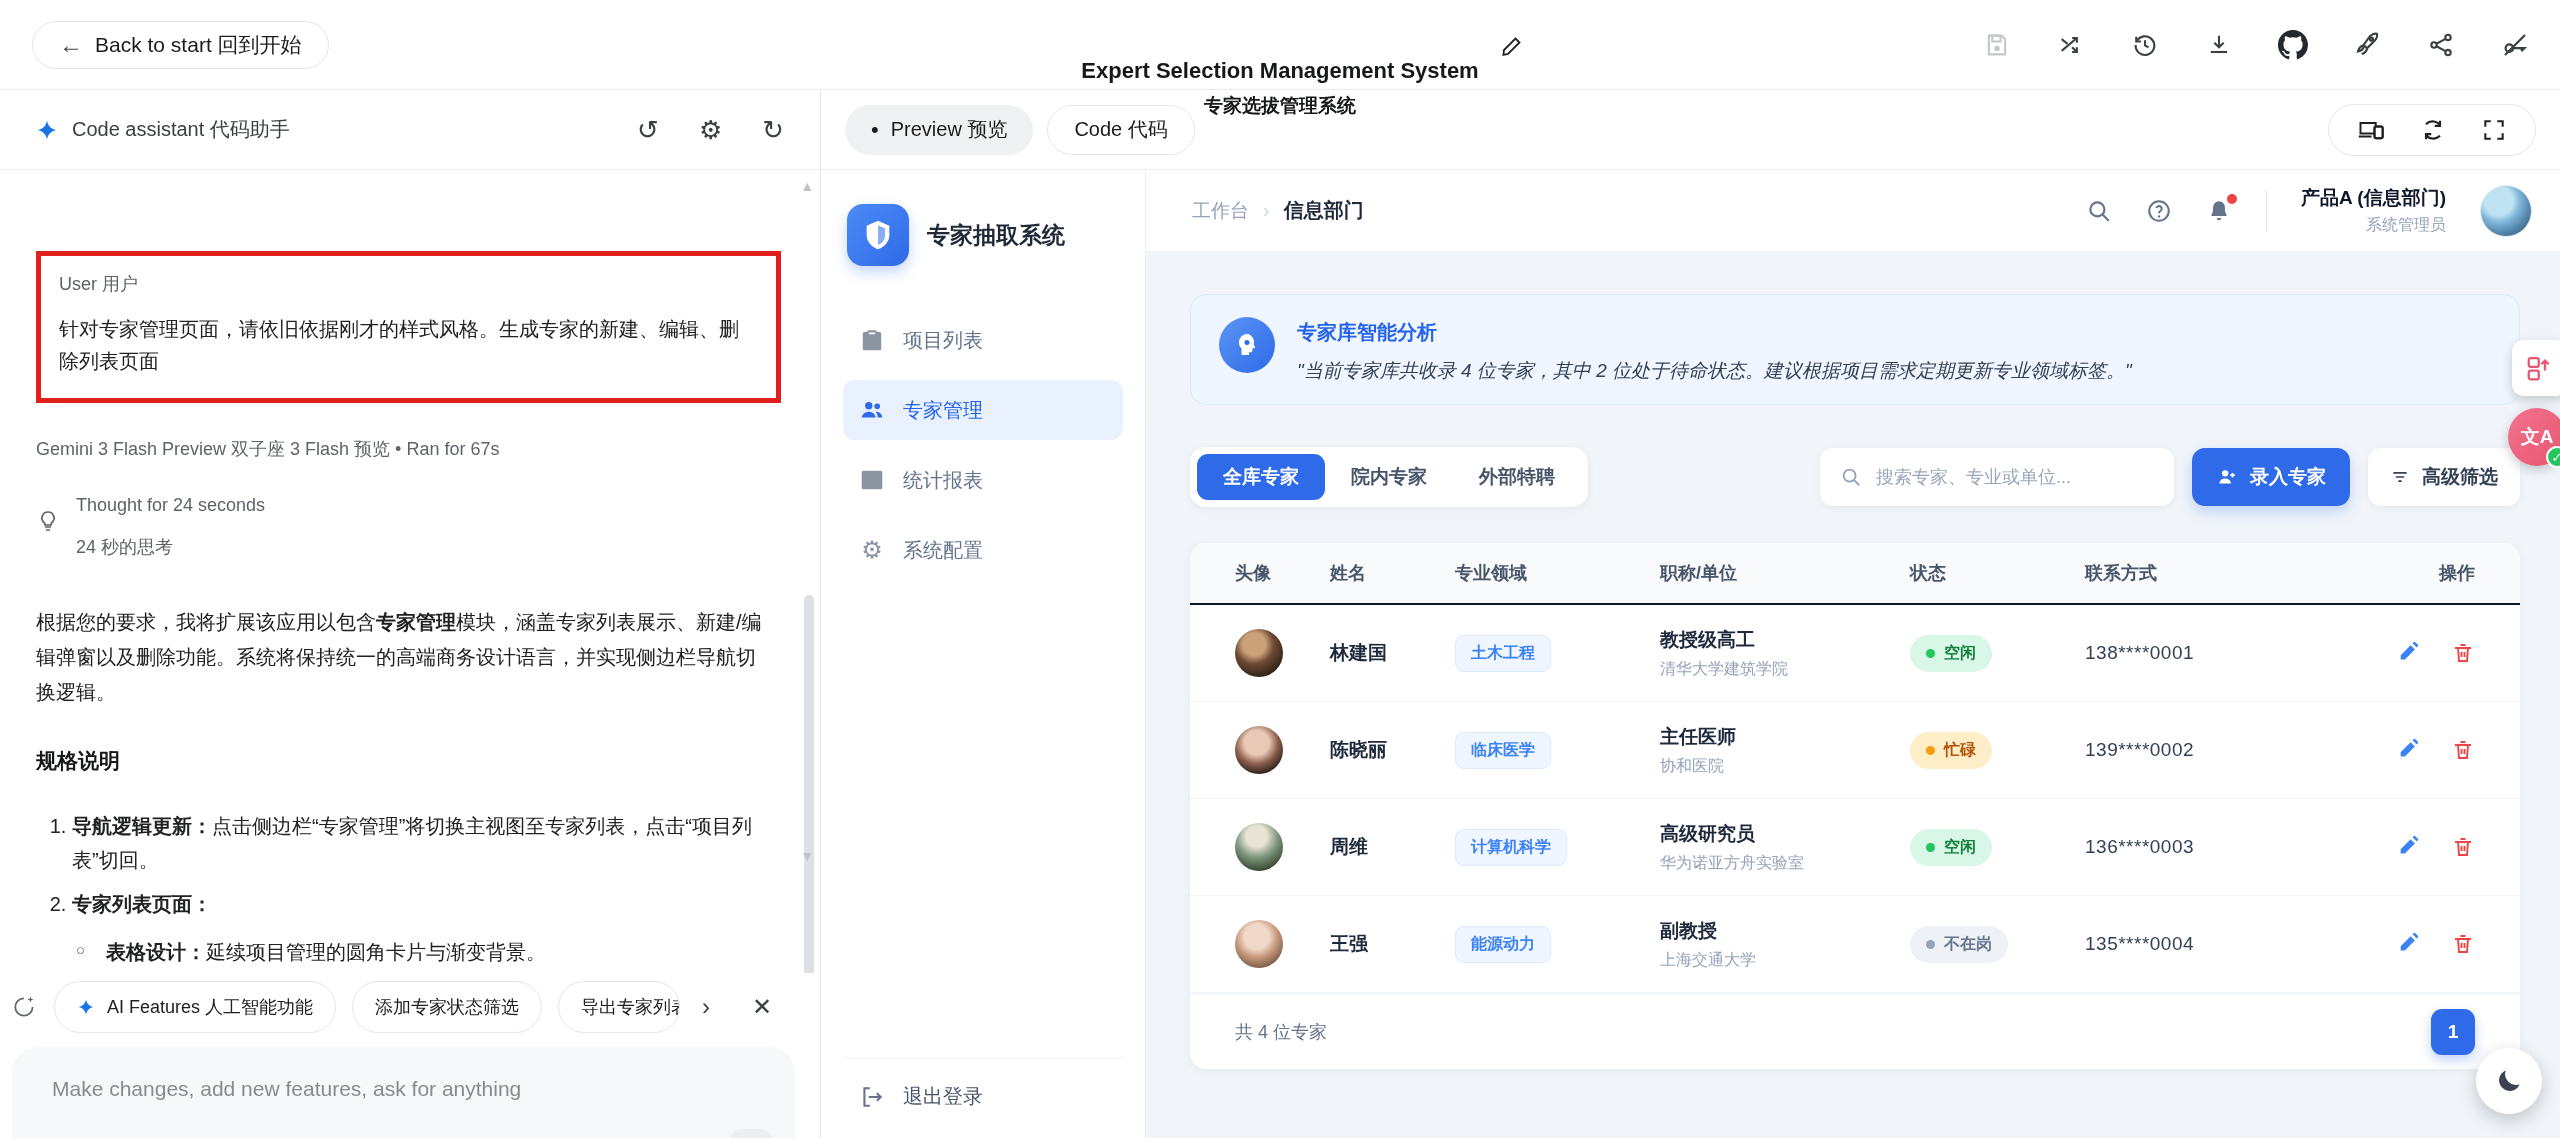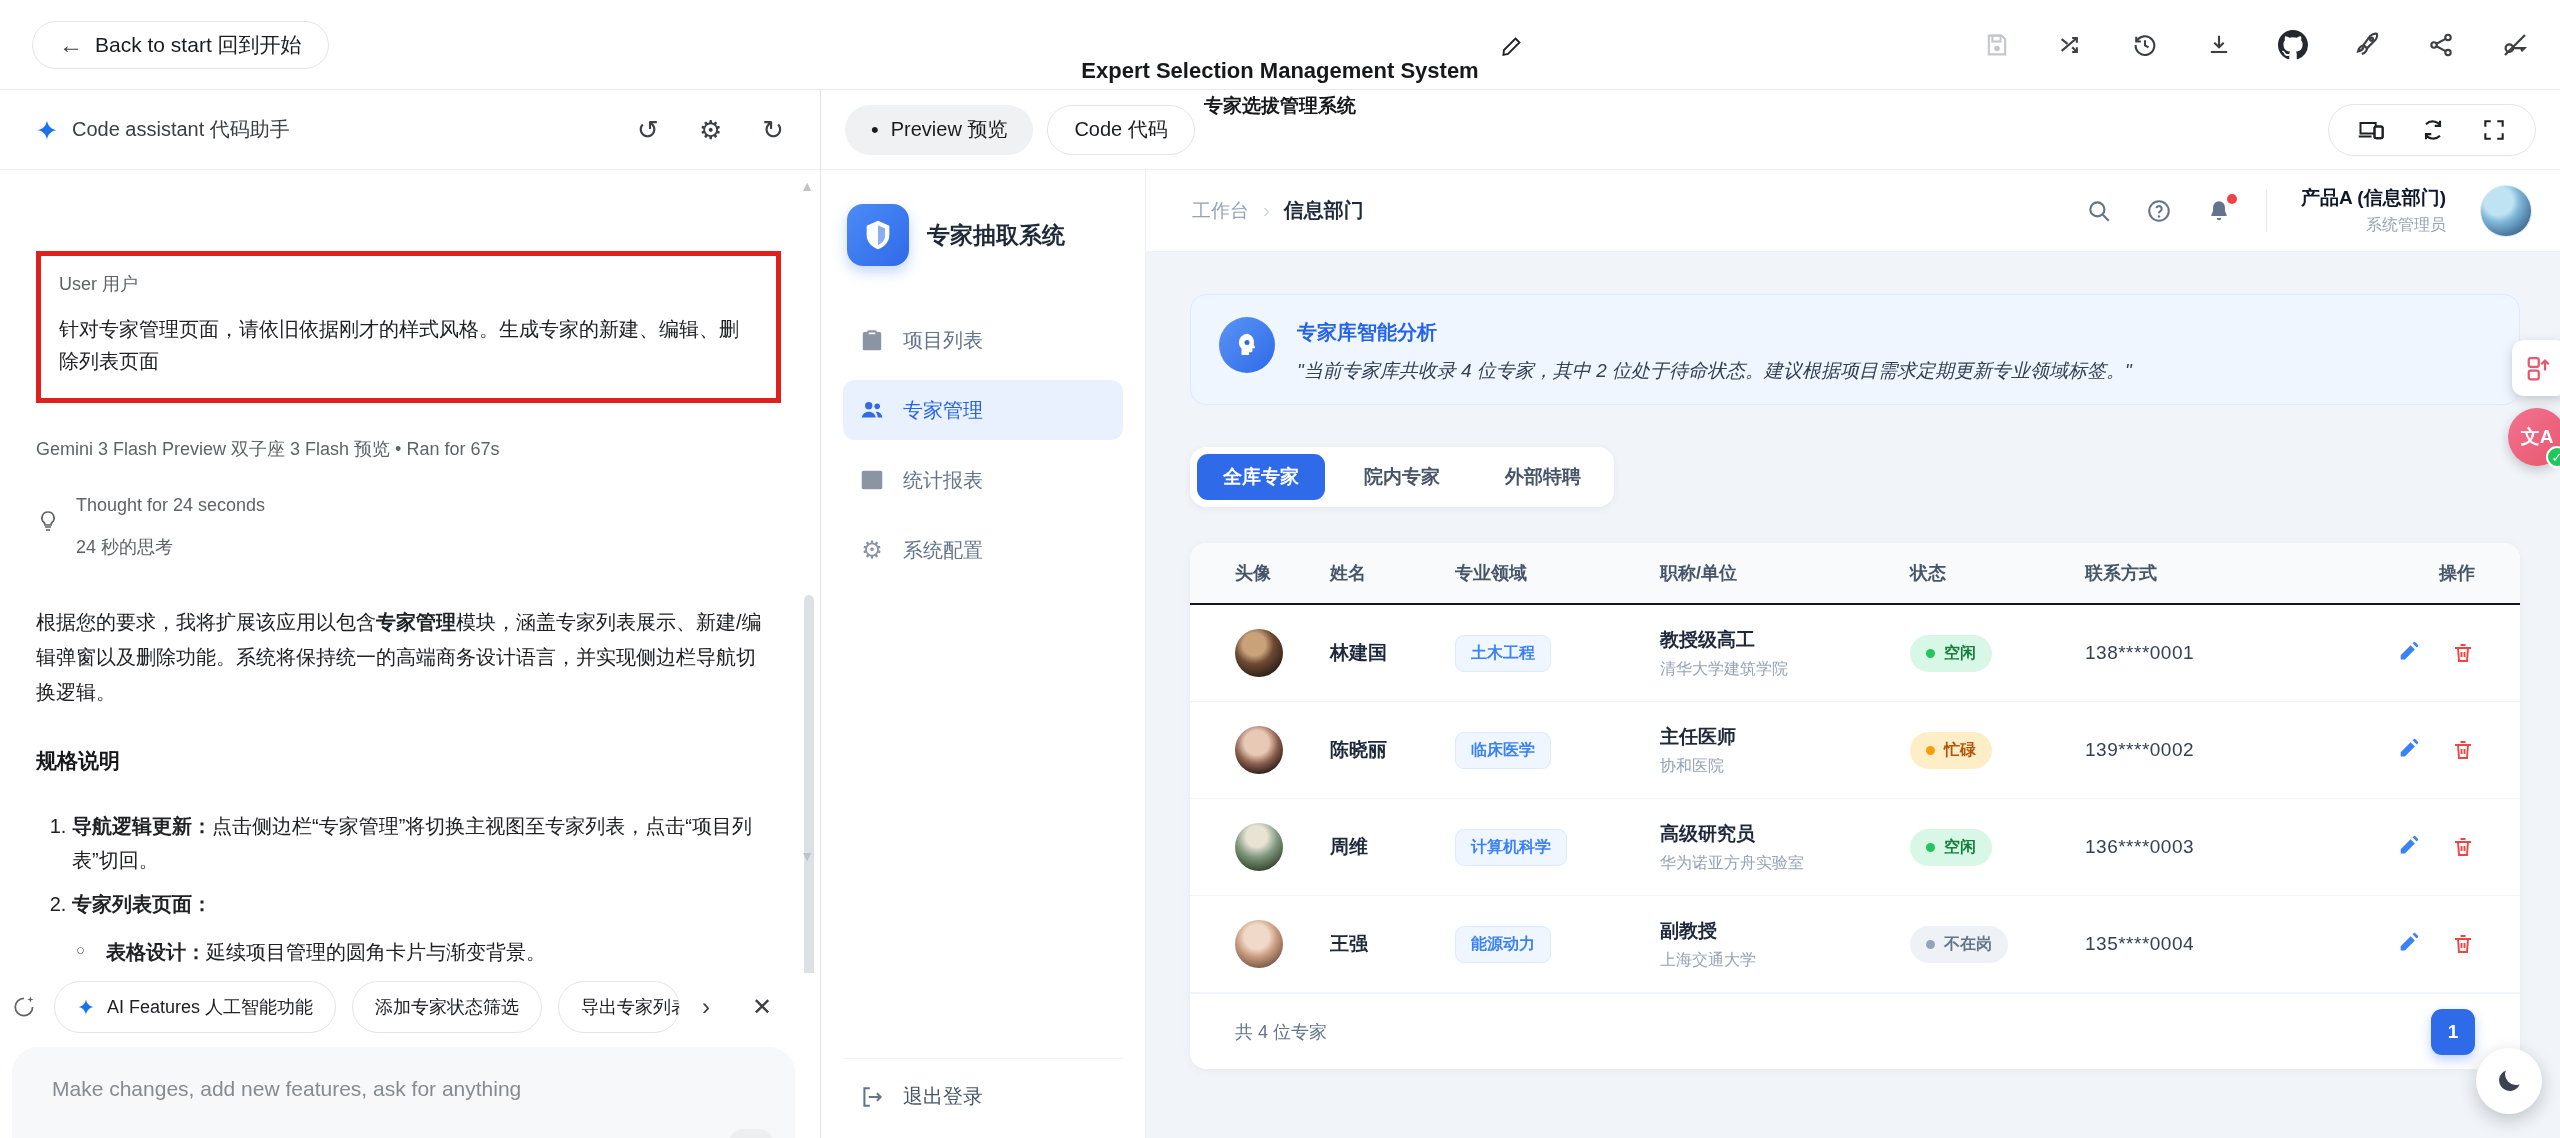--- a/index.html
+++ b/index.html
@@ -108,21 +108,21 @@
   .user-avatar { width:52px; height:52px; border-radius:50%; background:radial-gradient(circle at 35% 30%,#bfe3f2 0 30%,#7fb6d9 45%,#4f7fa5 70%,#2f4f66 100%); border:1px solid #e2e8f0; }
 
   .app-content { flex:1; padding:42px 40px 0 44px; min-width:0; }
 
   .ai-banner { background:#eff6ff; border:1px solid #dbeafe; border-radius:16px; padding:20px 28px; display:flex; gap:22px; align-items:flex-start; }
   .ai-badge { width:56px; height:56px; border-radius:50%; background:linear-gradient(135deg,#5a95f5,#2f6ae8); display:flex; align-items:center; justify-content:center; flex:none; margin-top:2px; }
   .ai-title { font-size:20px; font-weight:700; color:#2563eb; margin-top:4px; }
   .ai-text { margin-top:12px; font-size:19px; font-style:italic; color:#334155; }
 
   .toolbar { margin-top:42px; display:flex; align-items:center; }
-  .seg-tabs { background:#fff; border-radius:16px; padding:7px; display:flex; gap:13px; box-shadow:0 2px 8px rgba(15,23,42,.06); }
+  .seg-tabs { background:#fff; border-radius:16px; padding:7px; display:flex; gap:0; box-shadow:0 2px 8px rgba(15,23,42,.06); }
   .seg-tab { height:46px; display:flex; align-items:center; padding:0 26px; border-radius:11px; font-size:19px; font-weight:700; color:#475569; cursor:pointer; }
   .seg-tab.active { background:#2f6ae8; color:#fff; }
   .toolbar-right { margin-left:auto; display:flex; align-items:center; gap:18px; }
   .search-box { width:354px; height:58px; background:#fff; border-radius:13px; display:flex; align-items:center; gap:14px; padding:0 20px; box-shadow:0 2px 8px rgba(15,23,42,.05); }
   .search-box svg { color:#94a3b8; flex:none; }
   .search-input { border:0; outline:none; flex:1; font-size:18px; color:#334155; font-family:inherit; background:transparent; }
   .search-input::placeholder { color:#9aa7b8; }
   .btn-primary { height:58px; background:#2f6ae8; color:#fff; border:0; border-radius:13px; padding:0 24px; font-size:19px; font-weight:700; display:flex; align-items:center; gap:12px; cursor:pointer; box-shadow:0 6px 14px rgba(47,106,232,.25); font-family:inherit; }
   .btn-ghost { height:58px; background:#fff; color:#334155; border:0; border-radius:13px; padding:0 22px; font-size:19px; font-weight:700; display:flex; align-items:center; gap:12px; cursor:pointer; box-shadow:0 2px 8px rgba(15,23,42,.05); font-family:inherit; }
 
@@ -463,20 +463,43 @@
               <div class="ai-text">"当前专家库共收录 4 位专家，其中 2 位处于待命状态。建议根据项目需求定期更新专业领域标签。"</div>
             </div>
           </div>
 
           <div class="toolbar">
             <div class="seg-tabs">
               <div class="seg-tab active">全库专家</div>
               <div class="seg-tab">院内专家</div>
               <div class="seg-tab">外部特聘</div>
             </div>
+            <div class="toolbar-right">
+              <div class="search-box">
+                <svg width="22" height="22" viewBox="0 0 24 24" fill="none" stroke="currentColor" stroke-width="2">
+                    <circle cx="10.5" cy="10.5" r="6.5"></circle>
+                    <path d="M15.5 15.5L21 21"></path>
+                  </svg>
+                <input class="search-input" placeholder="搜索专家、专业或单位..." style="">
+              </div>
+              <button class="btn-primary">
+                <svg width="22" height="22" viewBox="0 0 24 24" fill="currentColor">
+                    <circle cx="10" cy="8" r="3.5"></circle>
+                    <path d="M3.5 19c.5-3.5 3-5.5 6.5-5.5s6 2 6.5 5.5h-13z"></path>
+                    <path d="M18 7.5v5M15.5 10h5" stroke="currentColor" stroke-width="1.9" fill="none"></path>
+                  </svg>
+                <span>录入专家</span>
+              </button>
+              <button class="btn-ghost">
+                <svg width="20" height="20" viewBox="0 0 24 24" fill="none" stroke="currentColor" stroke-width="2">
+                    <path d="M4 7h16M7 12h10M10 17h4"></path>
+                  </svg>
+                <span>高级筛选</span>
+              </button>
+            </div>
           </div>
 
           <div class="table-card">
             <div class="t-grid t-head">
               <div class="th">头像</div>
               <div class="th">姓名</div>
               <div class="th">专业领域</div>
               <div class="th">职称/单位</div>
               <div class="th">状态</div>
               <div class="th">联系方式</div>

